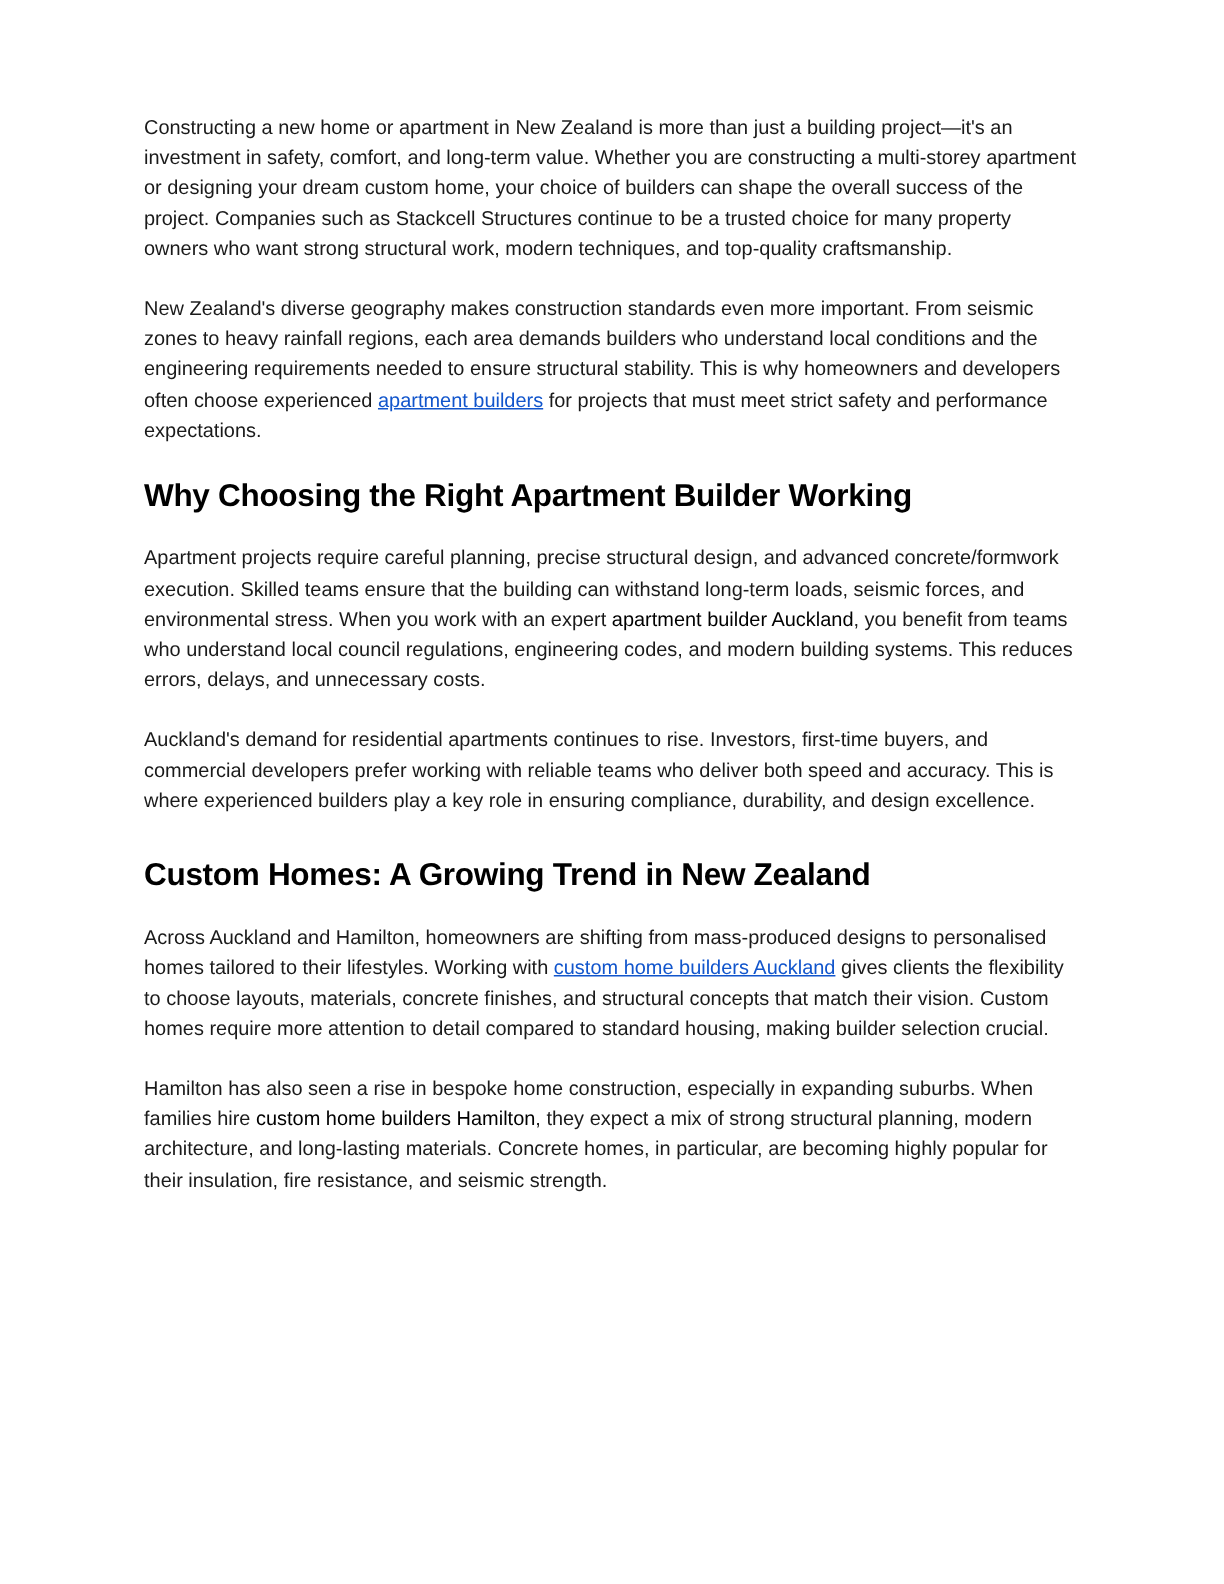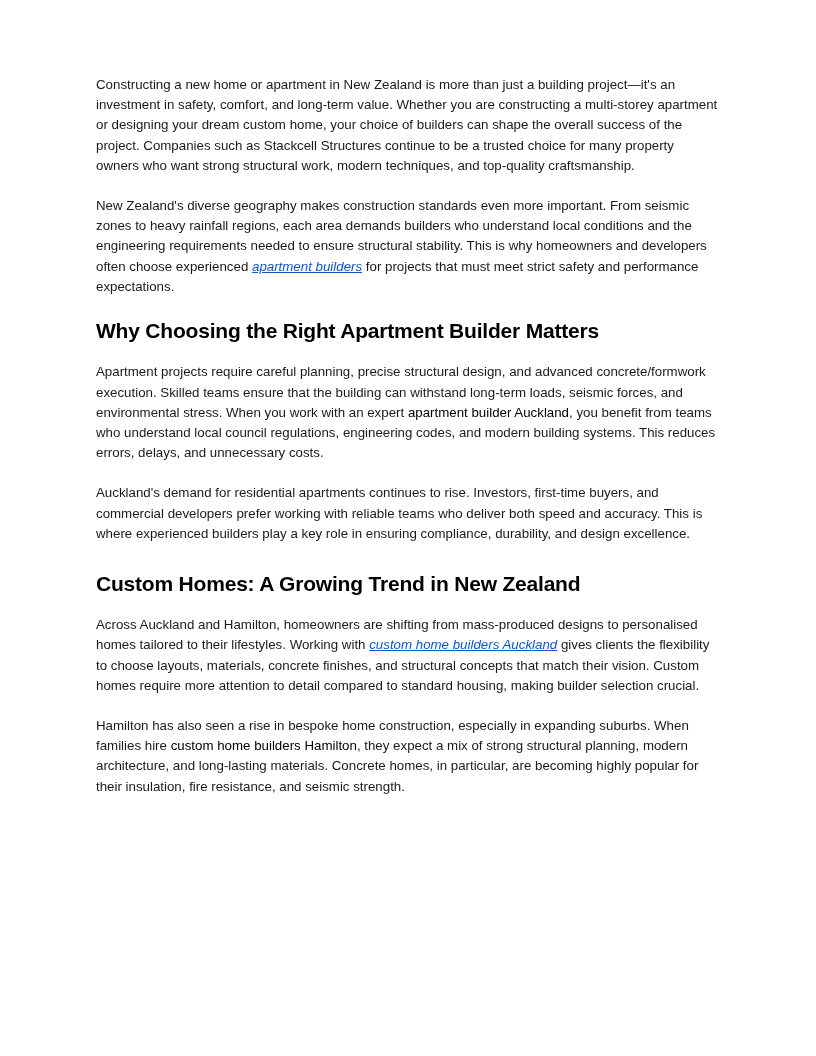--- a/index.html
+++ b/index.html
@@ -39,37 +39,36 @@
     font-weight: bold;
     color: #000000;
     letter-spacing: -0.2px;
   }
   h2.heading.second {
     margin-top: 26px;
   }
   a.inline-link {
     color: #1155cc;
     text-decoration: underline;
-    font-style: italic;
   }
   strong.bold {
     font-weight: normal;
     color: #000000;
   }
   .seg {
     white-space: pre-wrap;
   }
 </style>
 </head>
 <body>
 
 <div class="page">
   <div class="doc-body" id="doc-body">
       <p class="para"><span class="seg">Constructing a new home or apartment in New Zealand is more than just a building project—it's an investment in safety, comfort, and long-term value. Whether you are constructing a multi-storey apartment or designing your dream custom home, your choice of builders can shape the overall success of the project. Companies such as Stackcell Structures continue to be a trusted choice for many property owners who want strong structural work, modern techniques, and top-quality craftsmanship.</span></p>
       <p class="para"><span class="seg">New Zealand's diverse geography makes construction standards even more important. From seismic zones to heavy rainfall regions, each area demands builders who understand local conditions and the engineering requirements needed to ensure structural stability. This is why homeowners and developers often choose experienced </span><a class="inline-link" href="#">apartment builders</a><span class="seg"> for projects that must meet strict safety and performance expectations.</span></p>
-      <h2 class="heading">Why Choosing the Right Apartment Builder Matters</h2>
+      <h2 class="heading">Why Choosing the Right Apartment Builder Working</h2>
       <p class="para"><span class="seg">Apartment projects require careful planning, precise structural design, and advanced concrete/formwork execution. Skilled teams ensure that the building can withstand long-term loads, seismic forces, and environmental stress. When you work with an expert </span><strong class="bold">apartment builder Auckland</strong><span class="seg">, you benefit from teams who understand local council regulations, engineering codes, and modern building systems. This reduces errors, delays, and unnecessary costs.</span></p>
       <p class="para"><span class="seg">Auckland's demand for residential apartments continues to rise. Investors, first-time buyers, and commercial developers prefer working with reliable teams who deliver both speed and accuracy. This is where experienced builders play a key role in ensuring compliance, durability, and design excellence.</span></p>
       <h2 class="heading second">Custom Homes: A Growing Trend in New Zealand</h2>
       <p class="para"><span class="seg">Across Auckland and Hamilton, homeowners are shifting from mass-produced designs to personalised homes tailored to their lifestyles. Working with </span><a class="inline-link" href="#">custom home builders Auckland</a><span class="seg"> gives clients the flexibility to choose layouts, materials, concrete finishes, and structural concepts that match their vision. Custom homes require more attention to detail compared to standard housing, making builder selection crucial.</span></p>
       <p class="para"><span class="seg">Hamilton has also seen a rise in bespoke home construction, especially in expanding suburbs. When families hire </span><strong class="bold">custom home builders Hamilton</strong><span class="seg">, they expect a mix of strong structural planning, modern architecture, and long-lasting materials. Concrete homes, in particular, are becoming highly popular for their insulation, fire resistance, and seismic strength.</span></p>
     </div>
 </div>
 
 </body></html>

